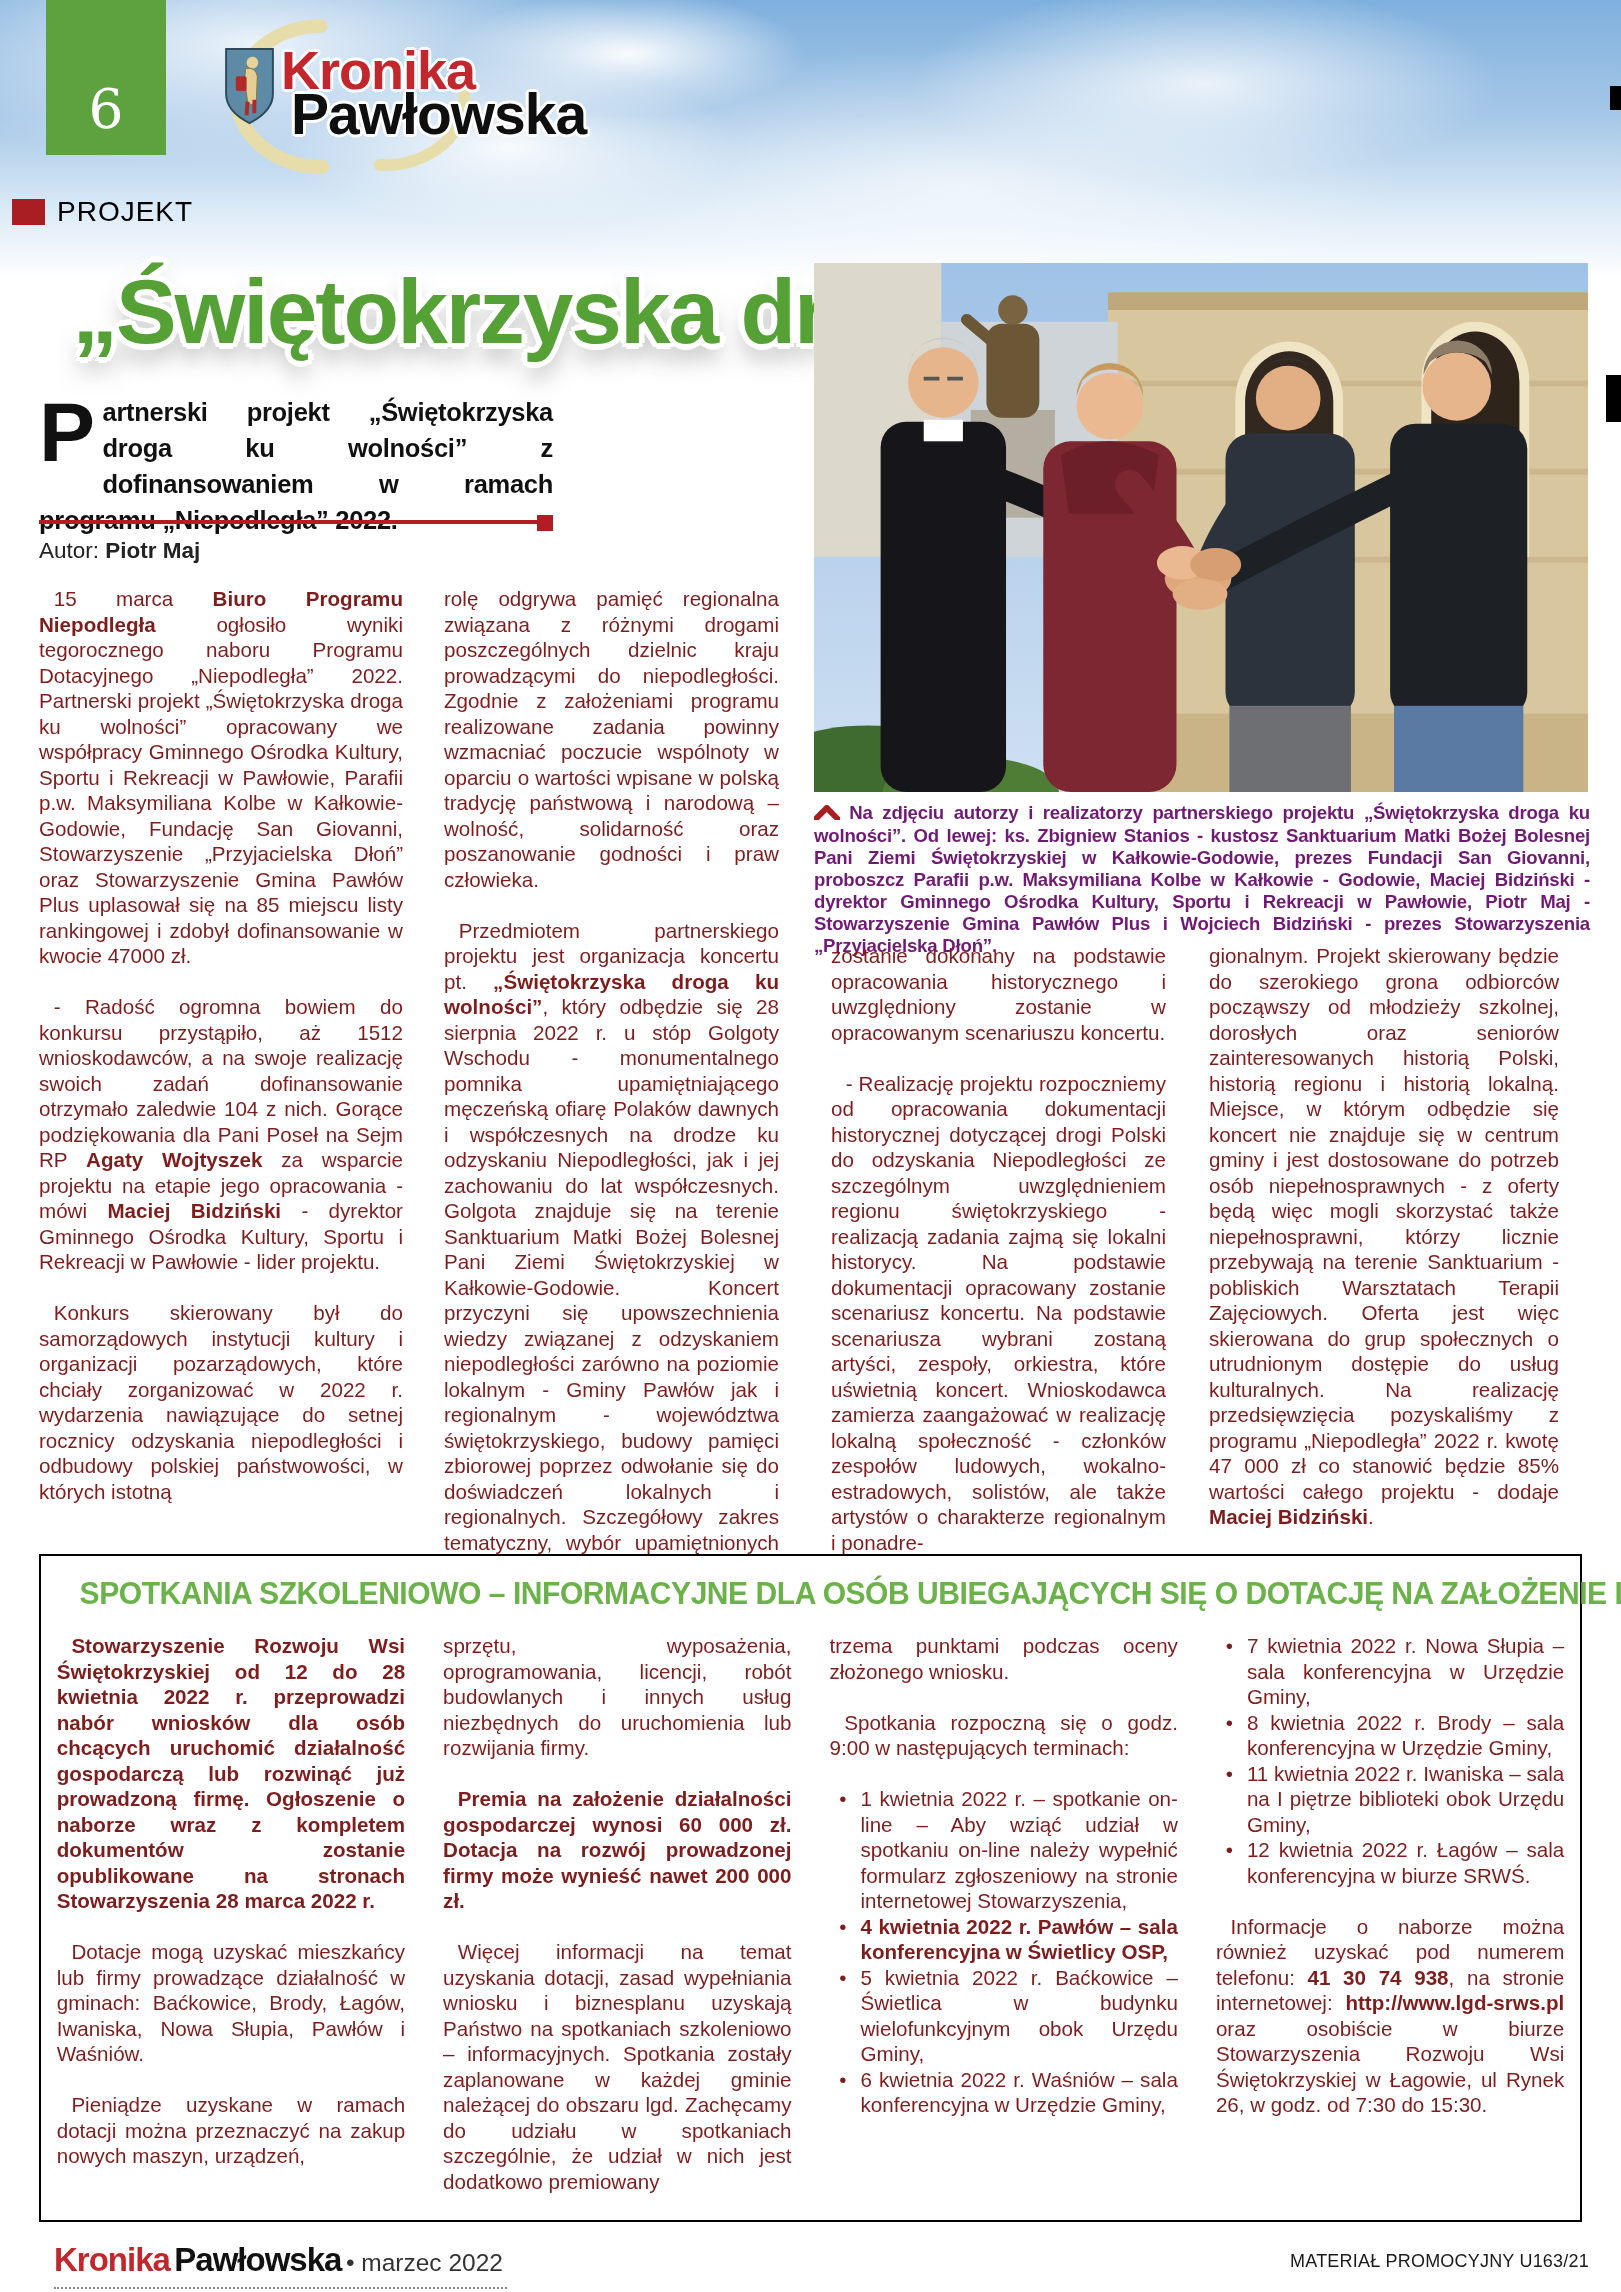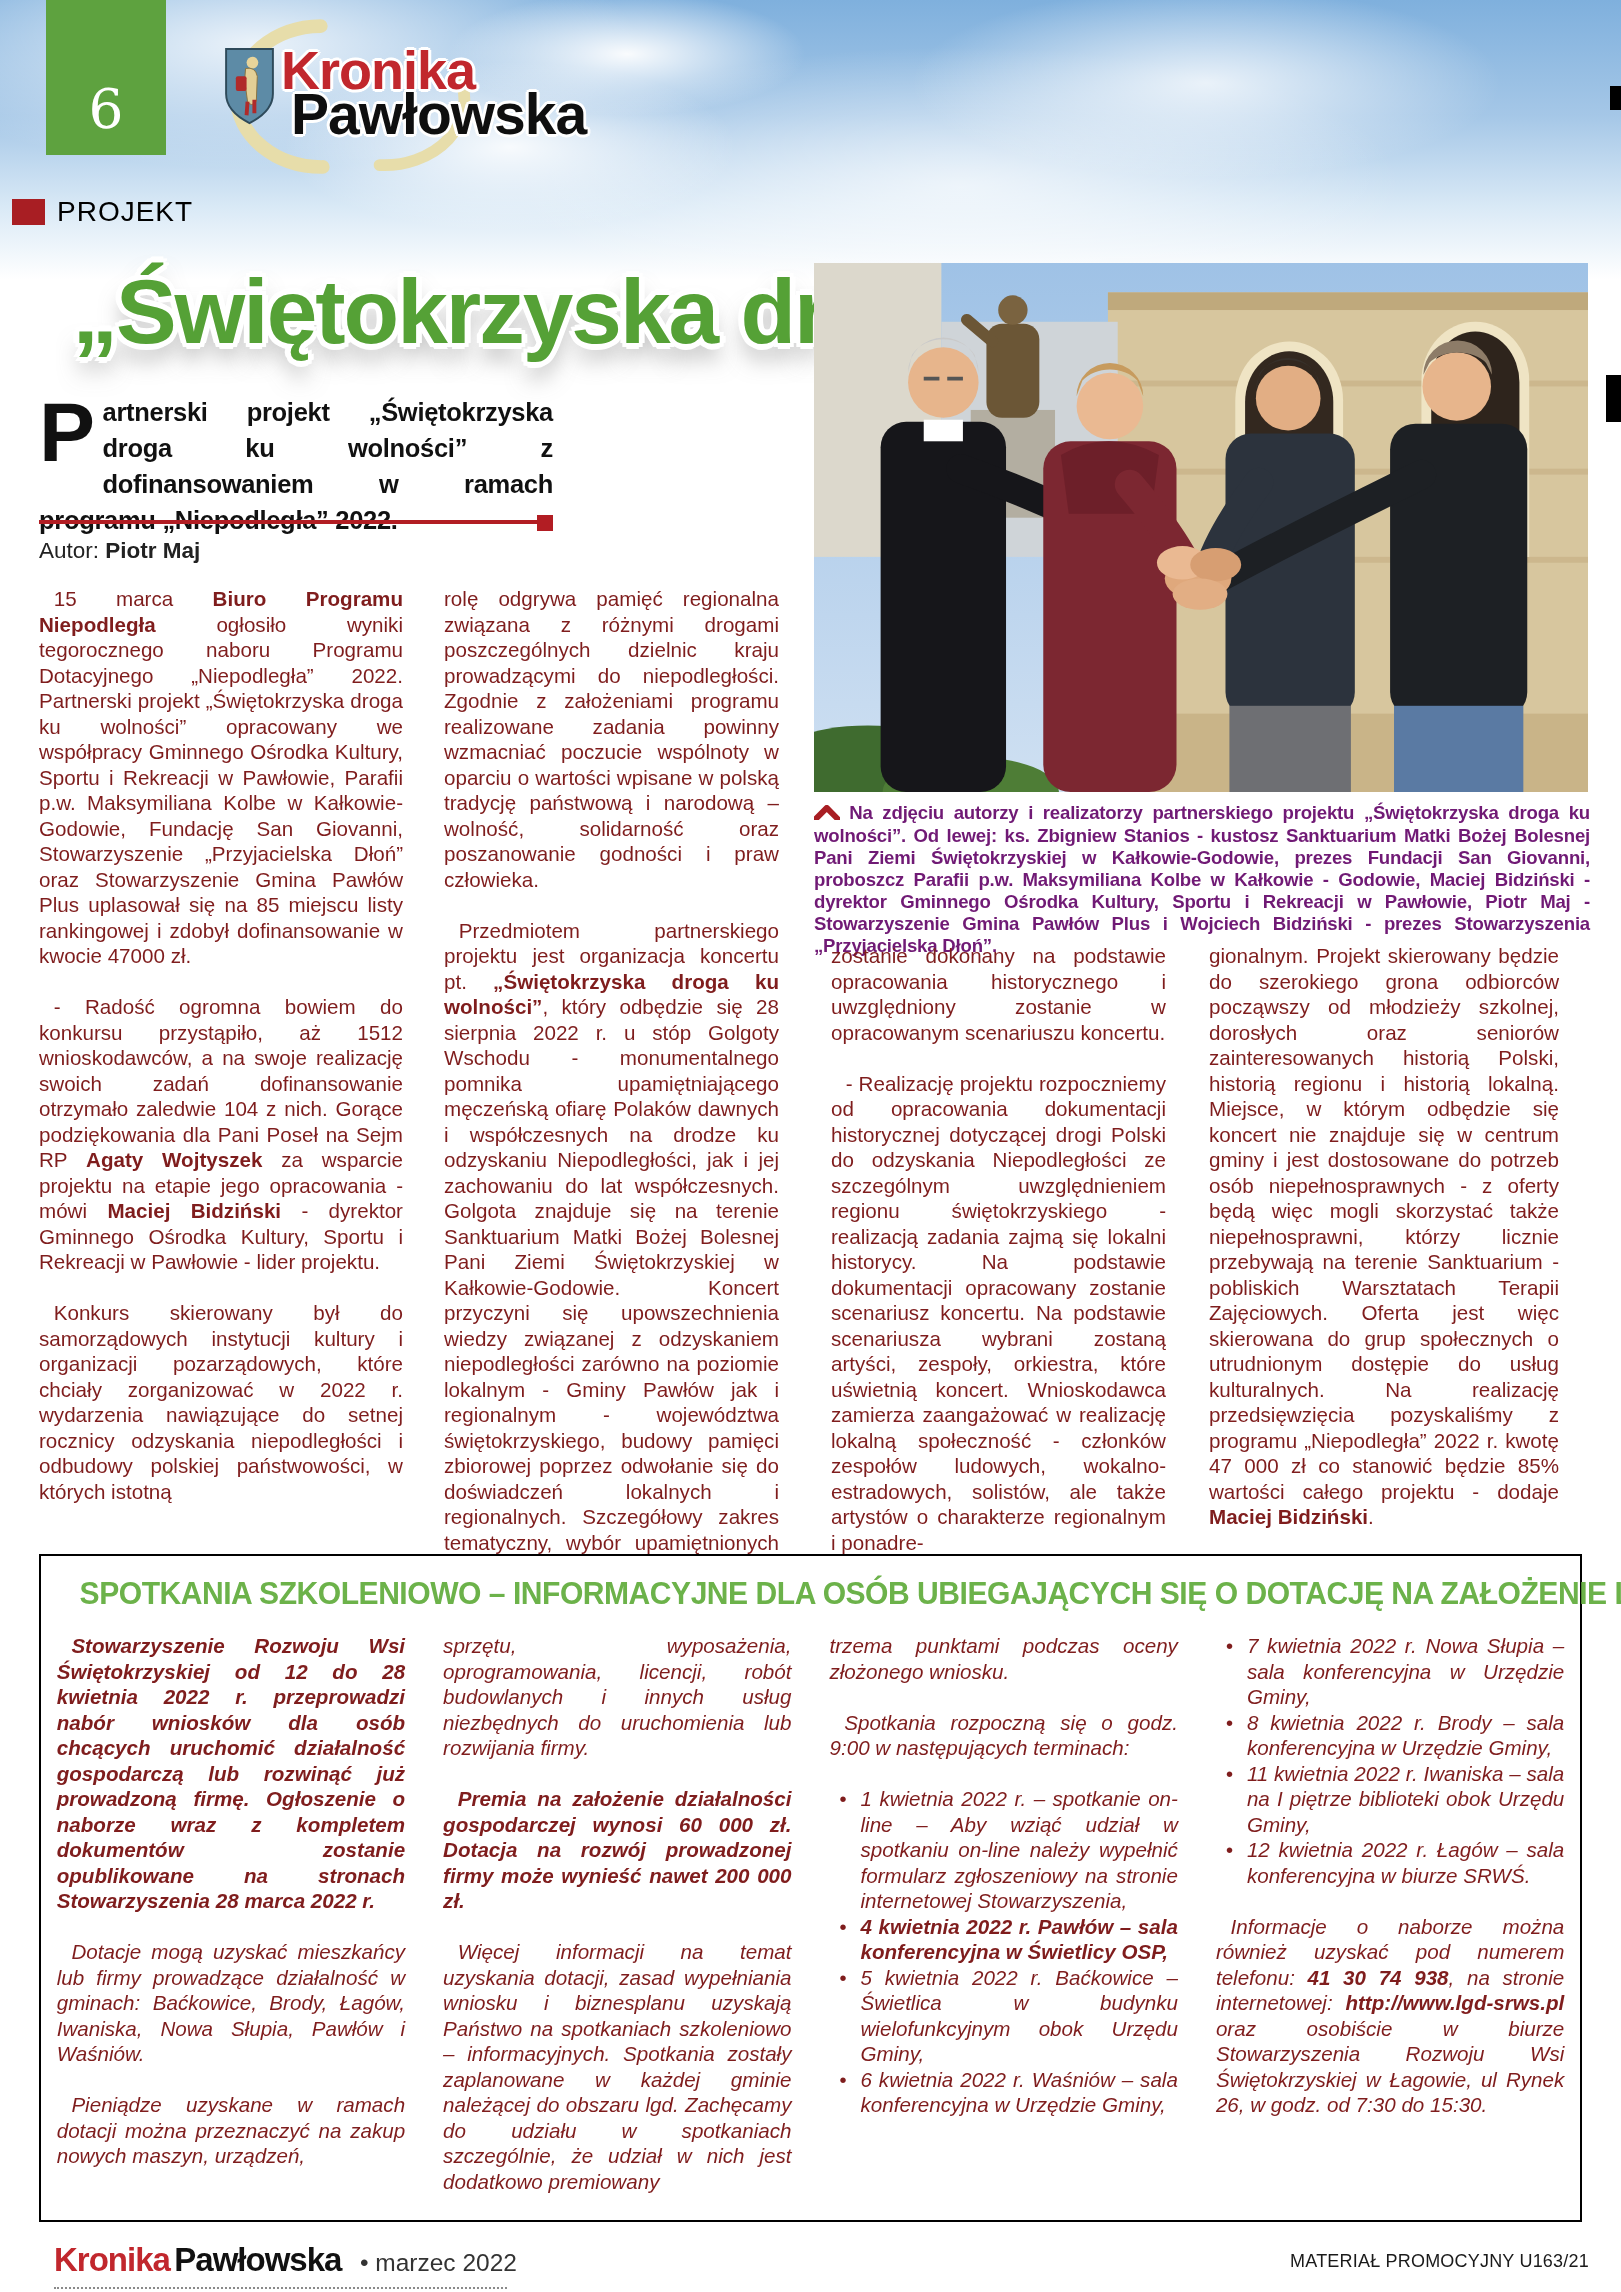--- a/index.html
+++ b/index.html
@@ -62,29 +62,29 @@
   .photo{left:814px;top:263px;width:774px;height:529px;display:block;}
   .caption{left:814px;top:802px;width:776px;font-size:18.6px;font-weight:700;line-height:22px;
     letter-spacing:-0.2px;color:#701a75;text-align:justify;}
   .cap-arrow{display:inline-block;margin-right:9.8px;vertical-align:-1px;}
 
   
   .notice{left:39px;top:1554px;width:1543px;height:668px;border:2.9px solid #000;background:#fff;
     box-sizing:border-box;padding:13.7px 15.7px 0 15.7px;}
   .notice-title{text-align:center;font-size:31px;font-weight:700;color:#6cb24a;letter-spacing:-0.5px;
     white-space:nowrap;transform:scaleX(.97);transform-origin:center;margin:5.9px 0 21.6px 0;}
-  .notice-cols{display:flex;gap:38px;font-style:italic;}
+  .notice-cols{display:flex;gap:38px;}
   .notice-cols .ncol{flex:1;}
 
   
   .footer-left{left:54px;top:2241px;width:453px;border-bottom:2px dotted #8a8a8a;padding-bottom:7.8px;
     white-space:nowrap;}
   .f-red{font-size:33px;font-weight:800;color:#c1272d;letter-spacing:-1px;}
   .f-black{font-size:33px;font-weight:800;color:#111;letter-spacing:-1px;}
-  .f-rest{font-size:24.5px;color:#333;margin-left:14px;}
+  .f-rest{font-size:24.5px;color:#333;margin-left:0;}
   .footer-right{left:1278px;top:2251px;width:323px;text-align:center;font-size:18px;color:#1a1a1a;
     letter-spacing:0.2px;}
 
   .crop-mark-1{left:1610px;top:86px;width:10.8px;height:23.5px;background:#000;}
   .crop-mark-2{left:1606px;top:375px;width:14.7px;height:47px;background:#000;}
 </style>
 </head>
 <body>
 
 <div class="abs sky"></div>

